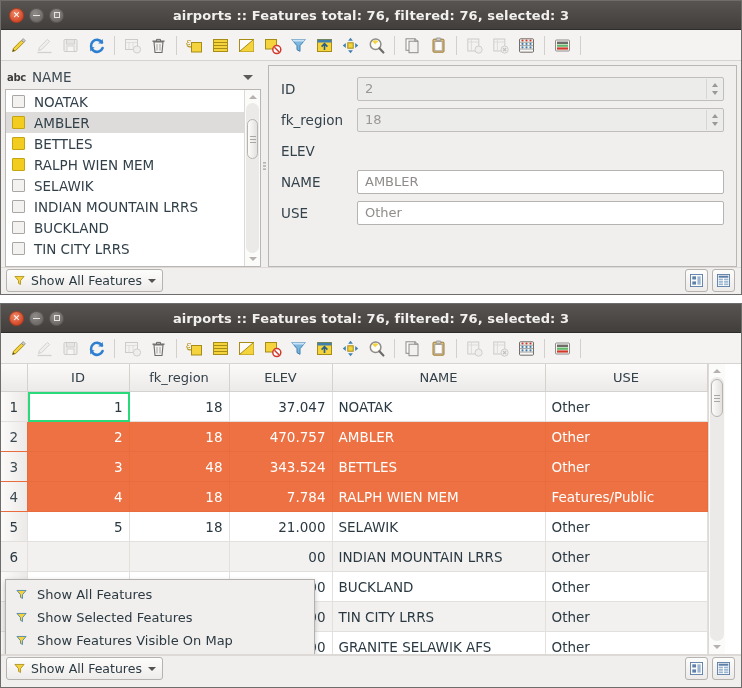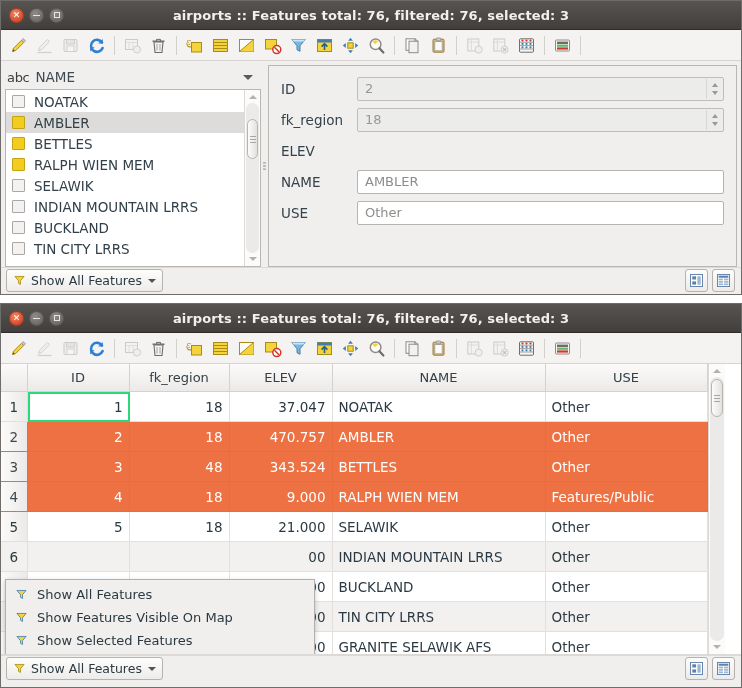--- a/index.html
+++ b/index.html
@@ -39,21 +39,21 @@
   }
   .tb{width:25px;height:25px;display:flex;align-items:center;justify-content:center;border-radius:3px;}
   .tbsep{width:1px;height:19px;background:#d2cfcc;margin:0 4px;}
   .tb svg{display:block;}
   .dim{opacity:.38;}
 
   
   .w1body{display:flex;height:206px;box-sizing:border-box;padding:4px 4px 0 4px;gap:0;}
   .leftpane{width:256px;display:flex;flex-direction:column;}
   .fieldrow{height:24px;display:flex;align-items:center;gap:6px;padding:0 2px;}
-  .abc{font-size:13px;font-weight:normal;color:#3f3d3b;letter-spacing:-.3px;}
+  .abc{font-size:10px;font-weight:bold;color:#3f3d3b;letter-spacing:-.3px;}
   .fieldname{font-size:13.5px;color:#3d4a52;flex:1;}
   .caret{width:0;height:0;border-left:5px solid transparent;border-right:5px solid transparent;border-top:5px solid #5d5a57;margin-right:6px;}
 
   .listbox{
     flex:1;border:1px solid #b9b6b3;background:#fff;position:relative;overflow:hidden;
     display:flex;
   }
   .listinner{flex:1;padding-top:1px;}
   .litem{height:21px;display:flex;align-items:center;gap:9px;padding-left:6px;font-size:13.5px;color:#32404a;}
   .litem.sel{background:#dedcda;}
@@ -664,21 +664,21 @@
           <td class="num">3</td>
           <td class="num">48</td>
           <td class="num">343.524</td>
           <td>BETTLES</td>
           <td>Other</td>
         </tr>
         <tr class="selrow">
           <td class="rowhdr">4</td>
           <td class="num">4</td>
           <td class="num">18</td>
-          <td class="num">9.000</td>
+          <td class="num">7.784</td>
           <td>RALPH WIEN MEM</td>
           <td>Features/Public</td>
         </tr>
         <tr>
           <td class="rowhdr">5</td>
           <td class="num">5</td>
           <td class="num">18</td>
           <td class="num">21.000</td>
           <td>SELAWIK</td>
           <td>Other</td>
@@ -739,29 +739,29 @@
             </svg>
           </span>
         <span class="mtext">Show All Features</span>
       </div>
       <div class="mitem">
         <span class="micon">
             <svg width="13" height="13" viewBox="0 0 19 19">
               <path d="M2.8 3.6h13.4l-5.2 6.1v5.6l-3-1.6V9.7z" fill="#f4d33c" stroke="#3f7fae" stroke-width="1.2" stroke-linejoin="round"></path>
             </svg>
           </span>
-        <span class="mtext">Show Features Visible On Map</span>
+        <span class="mtext">Show Selected Features</span>
       </div>
       <div class="mitem">
         <span class="micon">
             <svg width="13" height="13" viewBox="0 0 19 19">
               <path d="M2.8 3.6h13.4l-5.2 6.1v5.6l-3-1.6V9.7z" fill="#f4d33c" stroke="#3f7fae" stroke-width="1.2" stroke-linejoin="round"></path>
             </svg>
           </span>
-        <span class="mtext">Show Selected Features</span>
+        <span class="mtext">Show Features Visible On Map</span>
       </div>
       <div class="mitem">
         
         
       </div>
 
     </div>
   </div>
 
   <div class="statusbar">

